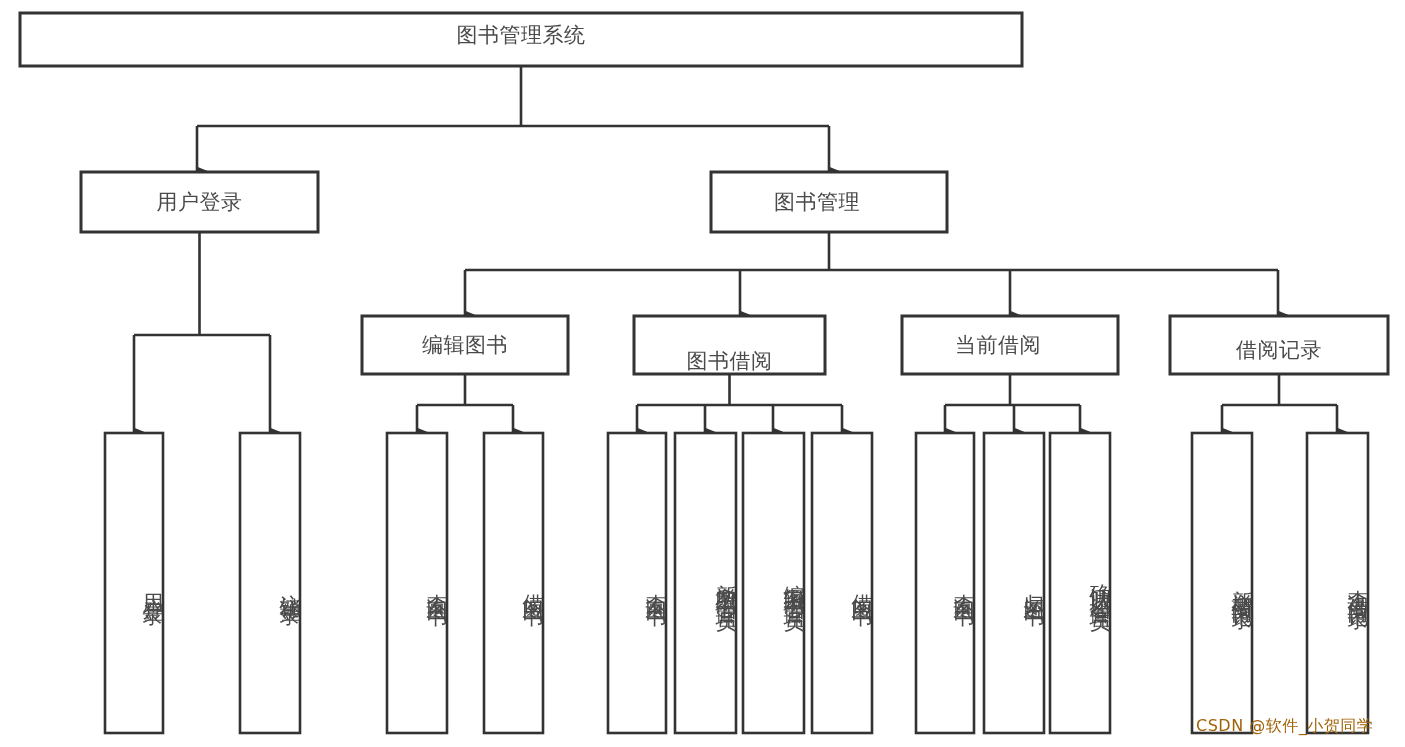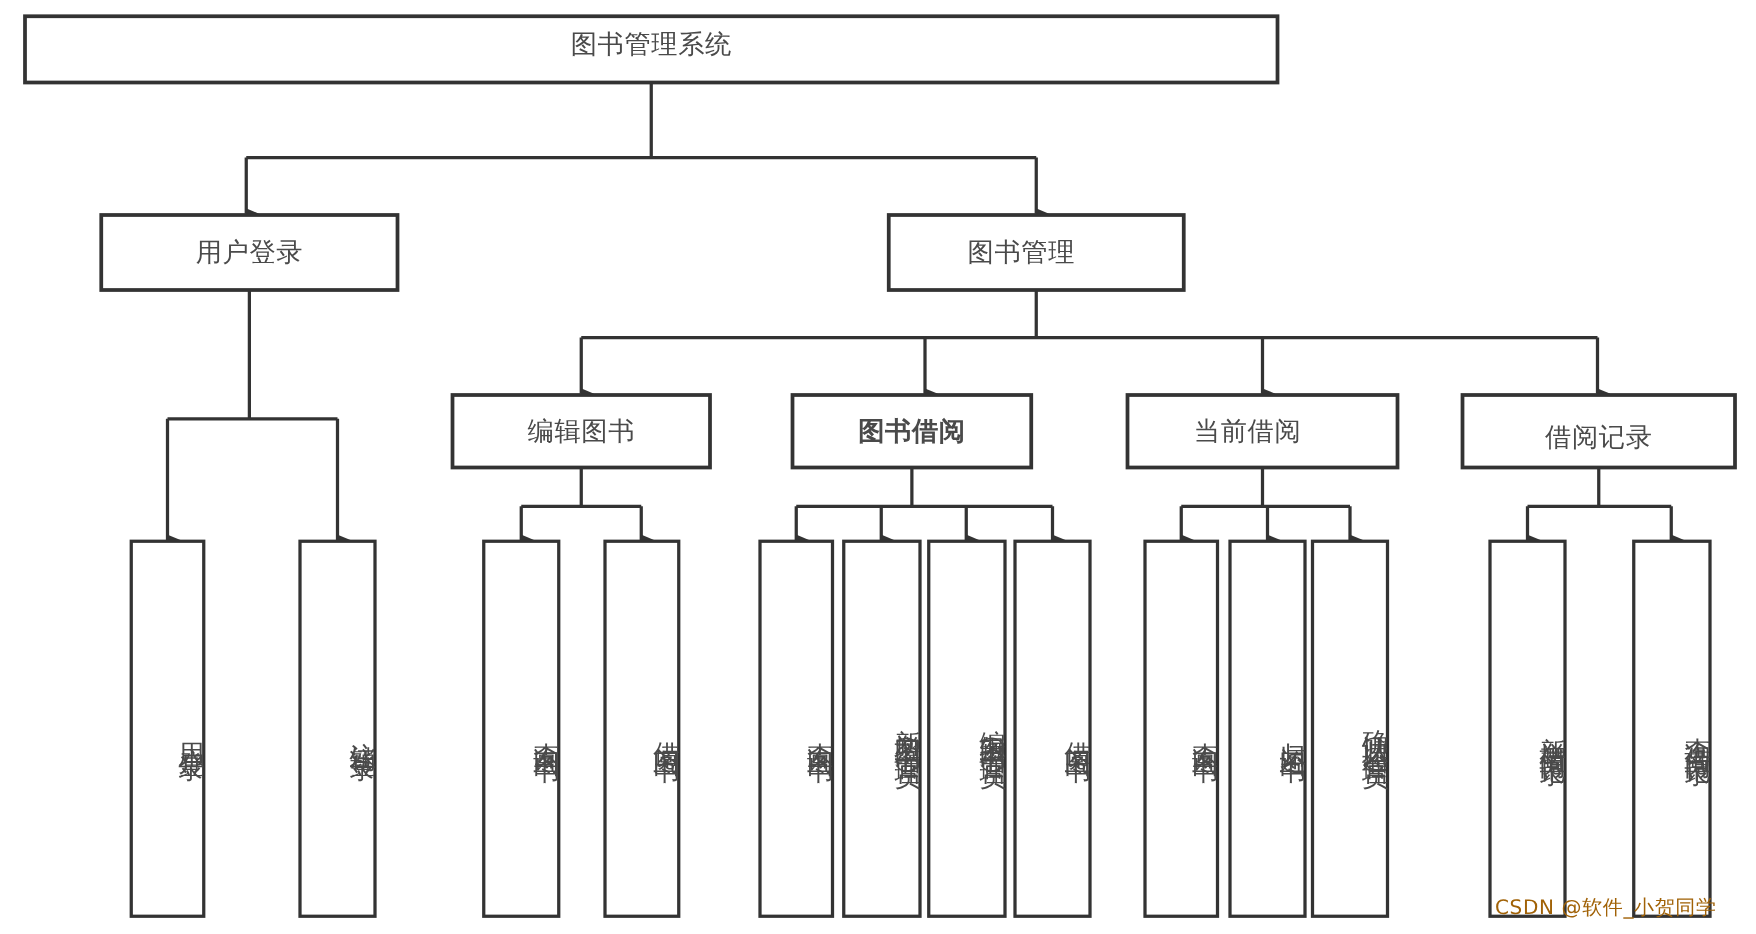--- a/index.html
+++ b/index.html
@@ -148,21 +148,21 @@
         <rect x="1192" y="433" width="60" height="300" class="node-box-thin"></rect>
         <rect x="1307" y="433" width="61" height="300" class="node-box-thin"></rect>
       </g>
   </svg>
 
   <div id="labels-layer">
       <div class="node-label label-h" style="left: 20px; top: 13px; width: 1002px; height: 43px; text-align: center;">图书管理系统</div>
       <div class="node-label label-h" style="left: 81px; top: 172px; width: 237px; height: 60px;">用户登录</div>
       <div class="node-label label-h" style="left: 711px; top: 172px; width: 212px; height: 60px;">图书管理</div>
       <div class="node-label label-h" style="left: 362px; top: 316px; width: 206px; height: 58px;">编辑图书</div>
-      <div class="node-label label-h" style="left: 634px; top: 316px; width: 191px; height: 58px; font-weight: bold;">图书借阅</div>
+      <div class="node-label label-h" style="left: 634px; top: 332px; width: 191px; height: 58px;">图书借阅</div>
       <div class="node-label label-h" style="left: 902px; top: 316px; width: 192px; height: 58px; border-radius: 24px;">当前借阅</div>
       <div class="node-label label-h" style="left: 1170px; top: 316px; width: 218px; height: 68px;">借阅记录</div>
       <div class="node-label label-v" style="left: 105px; top: 433px; width: 58px; height: 300px;">用户登录</div>
       <div class="node-label label-v" style="left: 240px; top: 433px; width: 60px; height: 300px;">注销登录</div>
       <div class="node-label label-v" style="left: 387px; top: 433px; width: 60px; height: 300px;">查询图书</div>
       <div class="node-label label-v" style="left: 484px; top: 433px; width: 59px; height: 300px;">借阅图书</div>
       <div class="node-label label-v" style="left: 608px; top: 433px; width: 58px; height: 300px;">查询图书</div>
       <div class="node-label label-v" style="left: 675px; top: 433px; width: 61px; height: 300px;">新增图书（管理员）</div>
       <div class="node-label label-v" style="left: 743px; top: 433px; width: 61px; height: 300px;">编辑图书（管理员）</div>
       <div class="node-label label-v" style="left: 812px; top: 433px; width: 60px; height: 300px;">借阅图书</div>

